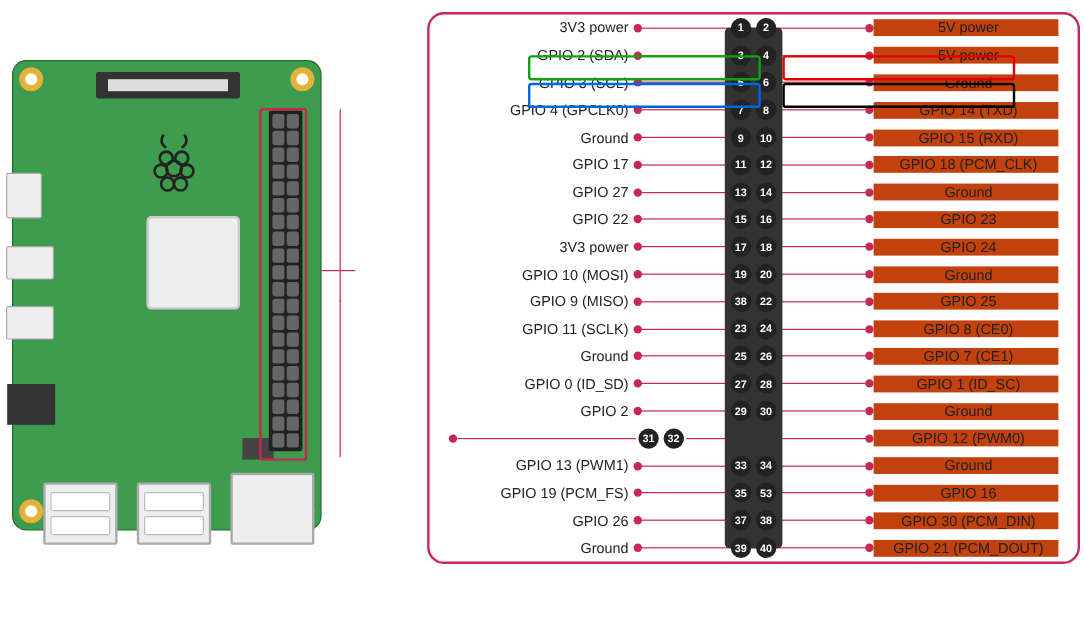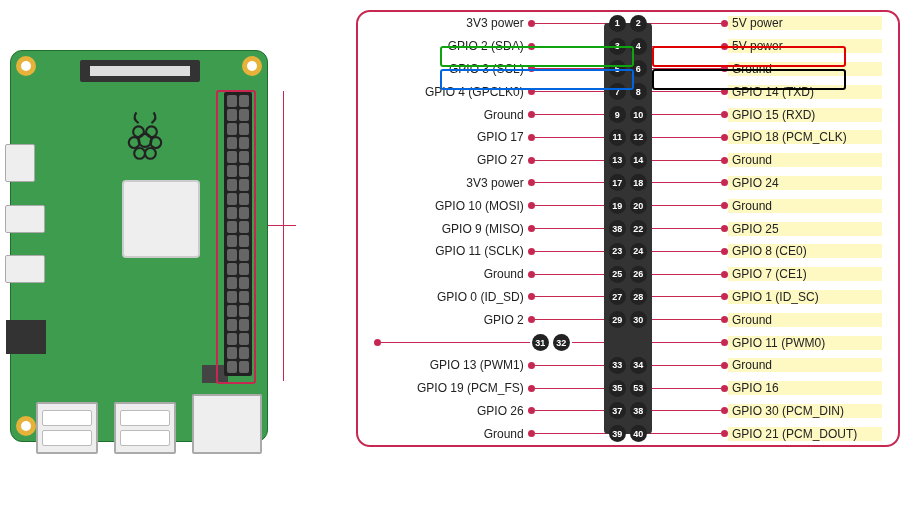--- a/index.html
+++ b/index.html
@@ -188,26 +188,26 @@
     width: 150px;
     text-align: right;
     white-space: nowrap;
     padding-right: 4px;
     position: relative;
     z-index: 2;
     background: #fff;
   }
   .label-r {
     width: 150px;
-    text-align: left;
+    text-align: center;
     white-space: nowrap;
     padding-left: 4px;
     position: relative;
     z-index: 2;
-    background: #fef9c3;
+    background: #c2410c;
   }
   .dot-l, .dot-r {
     width: 7px; height: 7px; border-radius: 50%; background: #c62852;
     flex-shrink: 0;
     z-index: 2;
   }
   .line-l, .line-r {
     flex: 1;
     border-top: 1px solid #c62852;
     height: 0;
@@ -406,20 +406,30 @@
           <span class="label-l">GPIO 27</span>
           <span class="dot-l"></span>
           <span class="line-l"></span>
           <span class="num-l">13</span>
           <span class="num-r">14</span>
           <span class="line-r"></span>
           <span class="dot-r"></span>
           <span class="label-r">Ground</span>
         </div>
         <div class="pin-row">
+          <span class="label-l">GPIO 22</span>
+          <span class="dot-l"></span>
+          <span class="line-l"></span>
+          <span class="num-l">15</span>
+          <span class="num-r">16</span>
+          <span class="line-r"></span>
+          <span class="dot-r"></span>
+          <span class="label-r">GPIO 23</span>
+        </div>
+        <div class="pin-row">
           <span class="label-l">3V3 power</span>
           <span class="dot-l"></span>
           <span class="line-l"></span>
           <span class="num-l">17</span>
           <span class="num-r">18</span>
           <span class="line-r"></span>
           <span class="dot-r"></span>
           <span class="label-r">GPIO 24</span>
         </div>
         <div class="pin-row">
@@ -482,21 +492,21 @@
           <span class="dot-r"></span>
           <span class="label-r">Ground</span>
         </div>
         <div class="pin-row">
           <span class="dot-l"></span>
           <span class="line-l"></span>
           <span class="num-l">31</span>
           <span class="num-r">32</span>
           <span class="line-r"></span>
           <span class="dot-r"></span>
-          <span class="label-r">GPIO 11 (PWM0)</span>
+          <span class="label-r">GPIO 12 (PWM0)</span>
         </div>
         <div class="pin-row">
           <span class="label-l">GPIO 13 (PWM1)</span>
           <span class="dot-l"></span>
           <span class="line-l"></span>
           <span class="num-l">33</span>
           <span class="num-r">34</span>
           <span class="line-r"></span>
           <span class="dot-r"></span>
           <span class="label-r">Ground</span>

